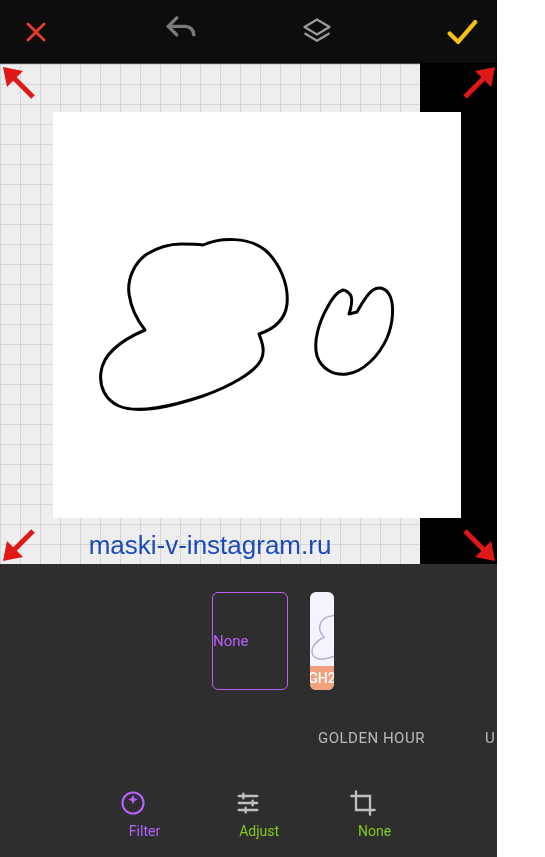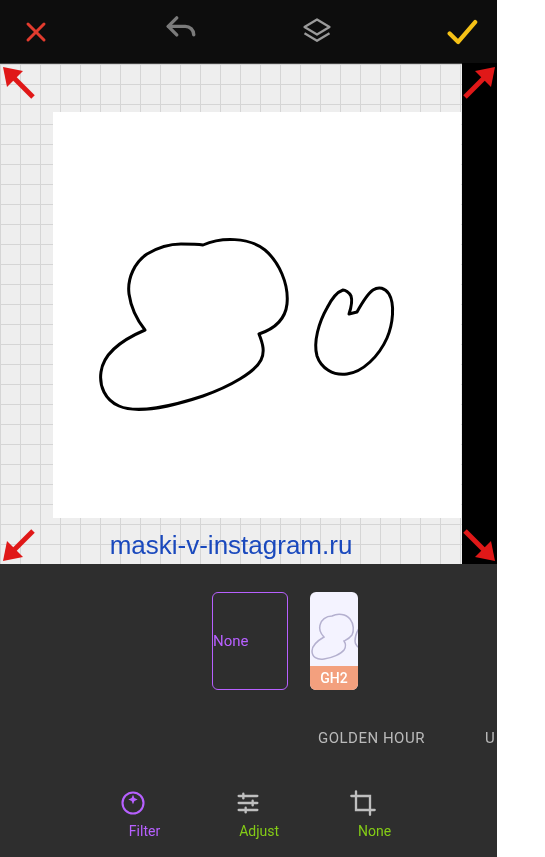--- a/index.html
+++ b/index.html
@@ -45,21 +45,20 @@
     height:500px;
     position:relative;
     background-color:#eee;
     
     background-image:
       linear-gradient(#d5d5d5 1px,transparent 1px),
       linear-gradient(90deg,#d5d5d5 1px,transparent 1px);
     background-size:20px 20px;
     background-position:0 0;
     border-top:1px solid #444;
-    padding-left:42px;
   }
   .drawing{
     position:absolute;
     left:53px;
     top:48px;
     width:408px;
     height:406px;
     background:#fff;
   }
   .drawing svg{
@@ -135,21 +134,21 @@
     height:24px;
     background:#f3a07e;
     color:#fff;
     font-size:14px;
     display:flex;
     align-items:center;
     justify-content:center;
     font-weight:500;
   }
   .thumb.partial{
-    width:48px; 
+    width:24px; 
     text-align:center;
   }
   .thumb.partial .mini-draw{left:0;}
 
   .cat-labels{
     position:absolute;
     top:165px;
     left:318px;
     display:flex;
     gap:60px;

